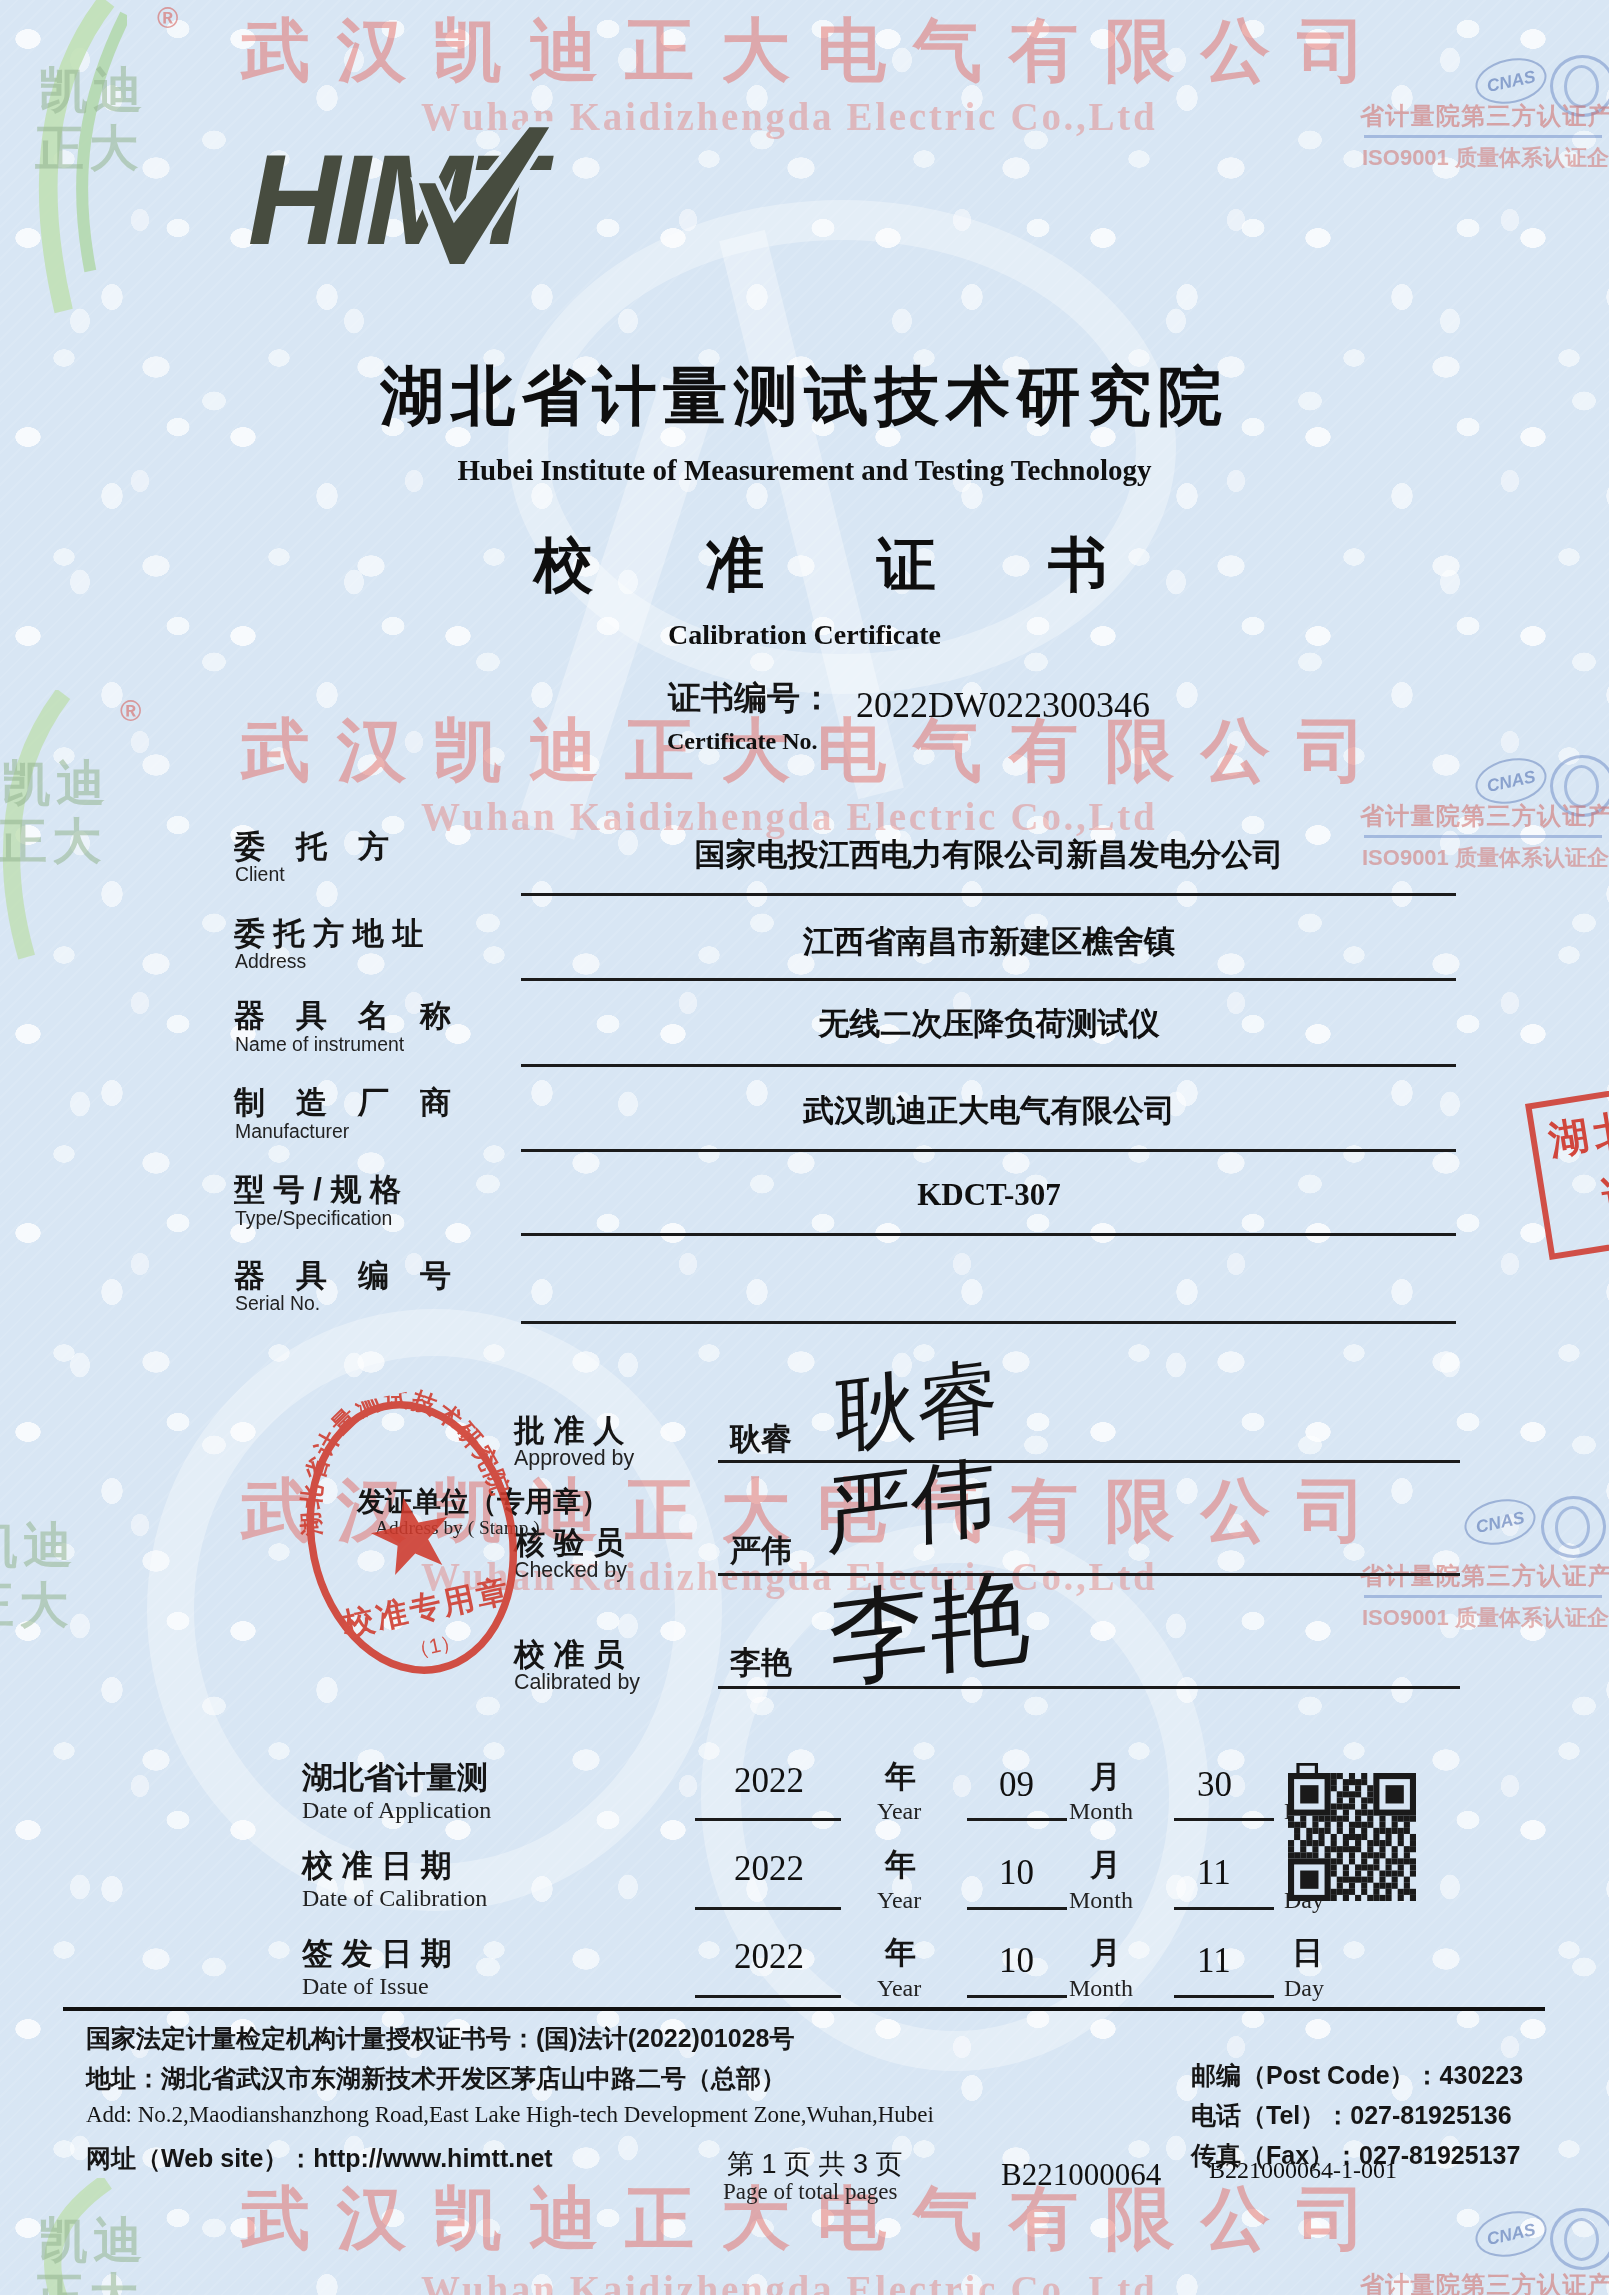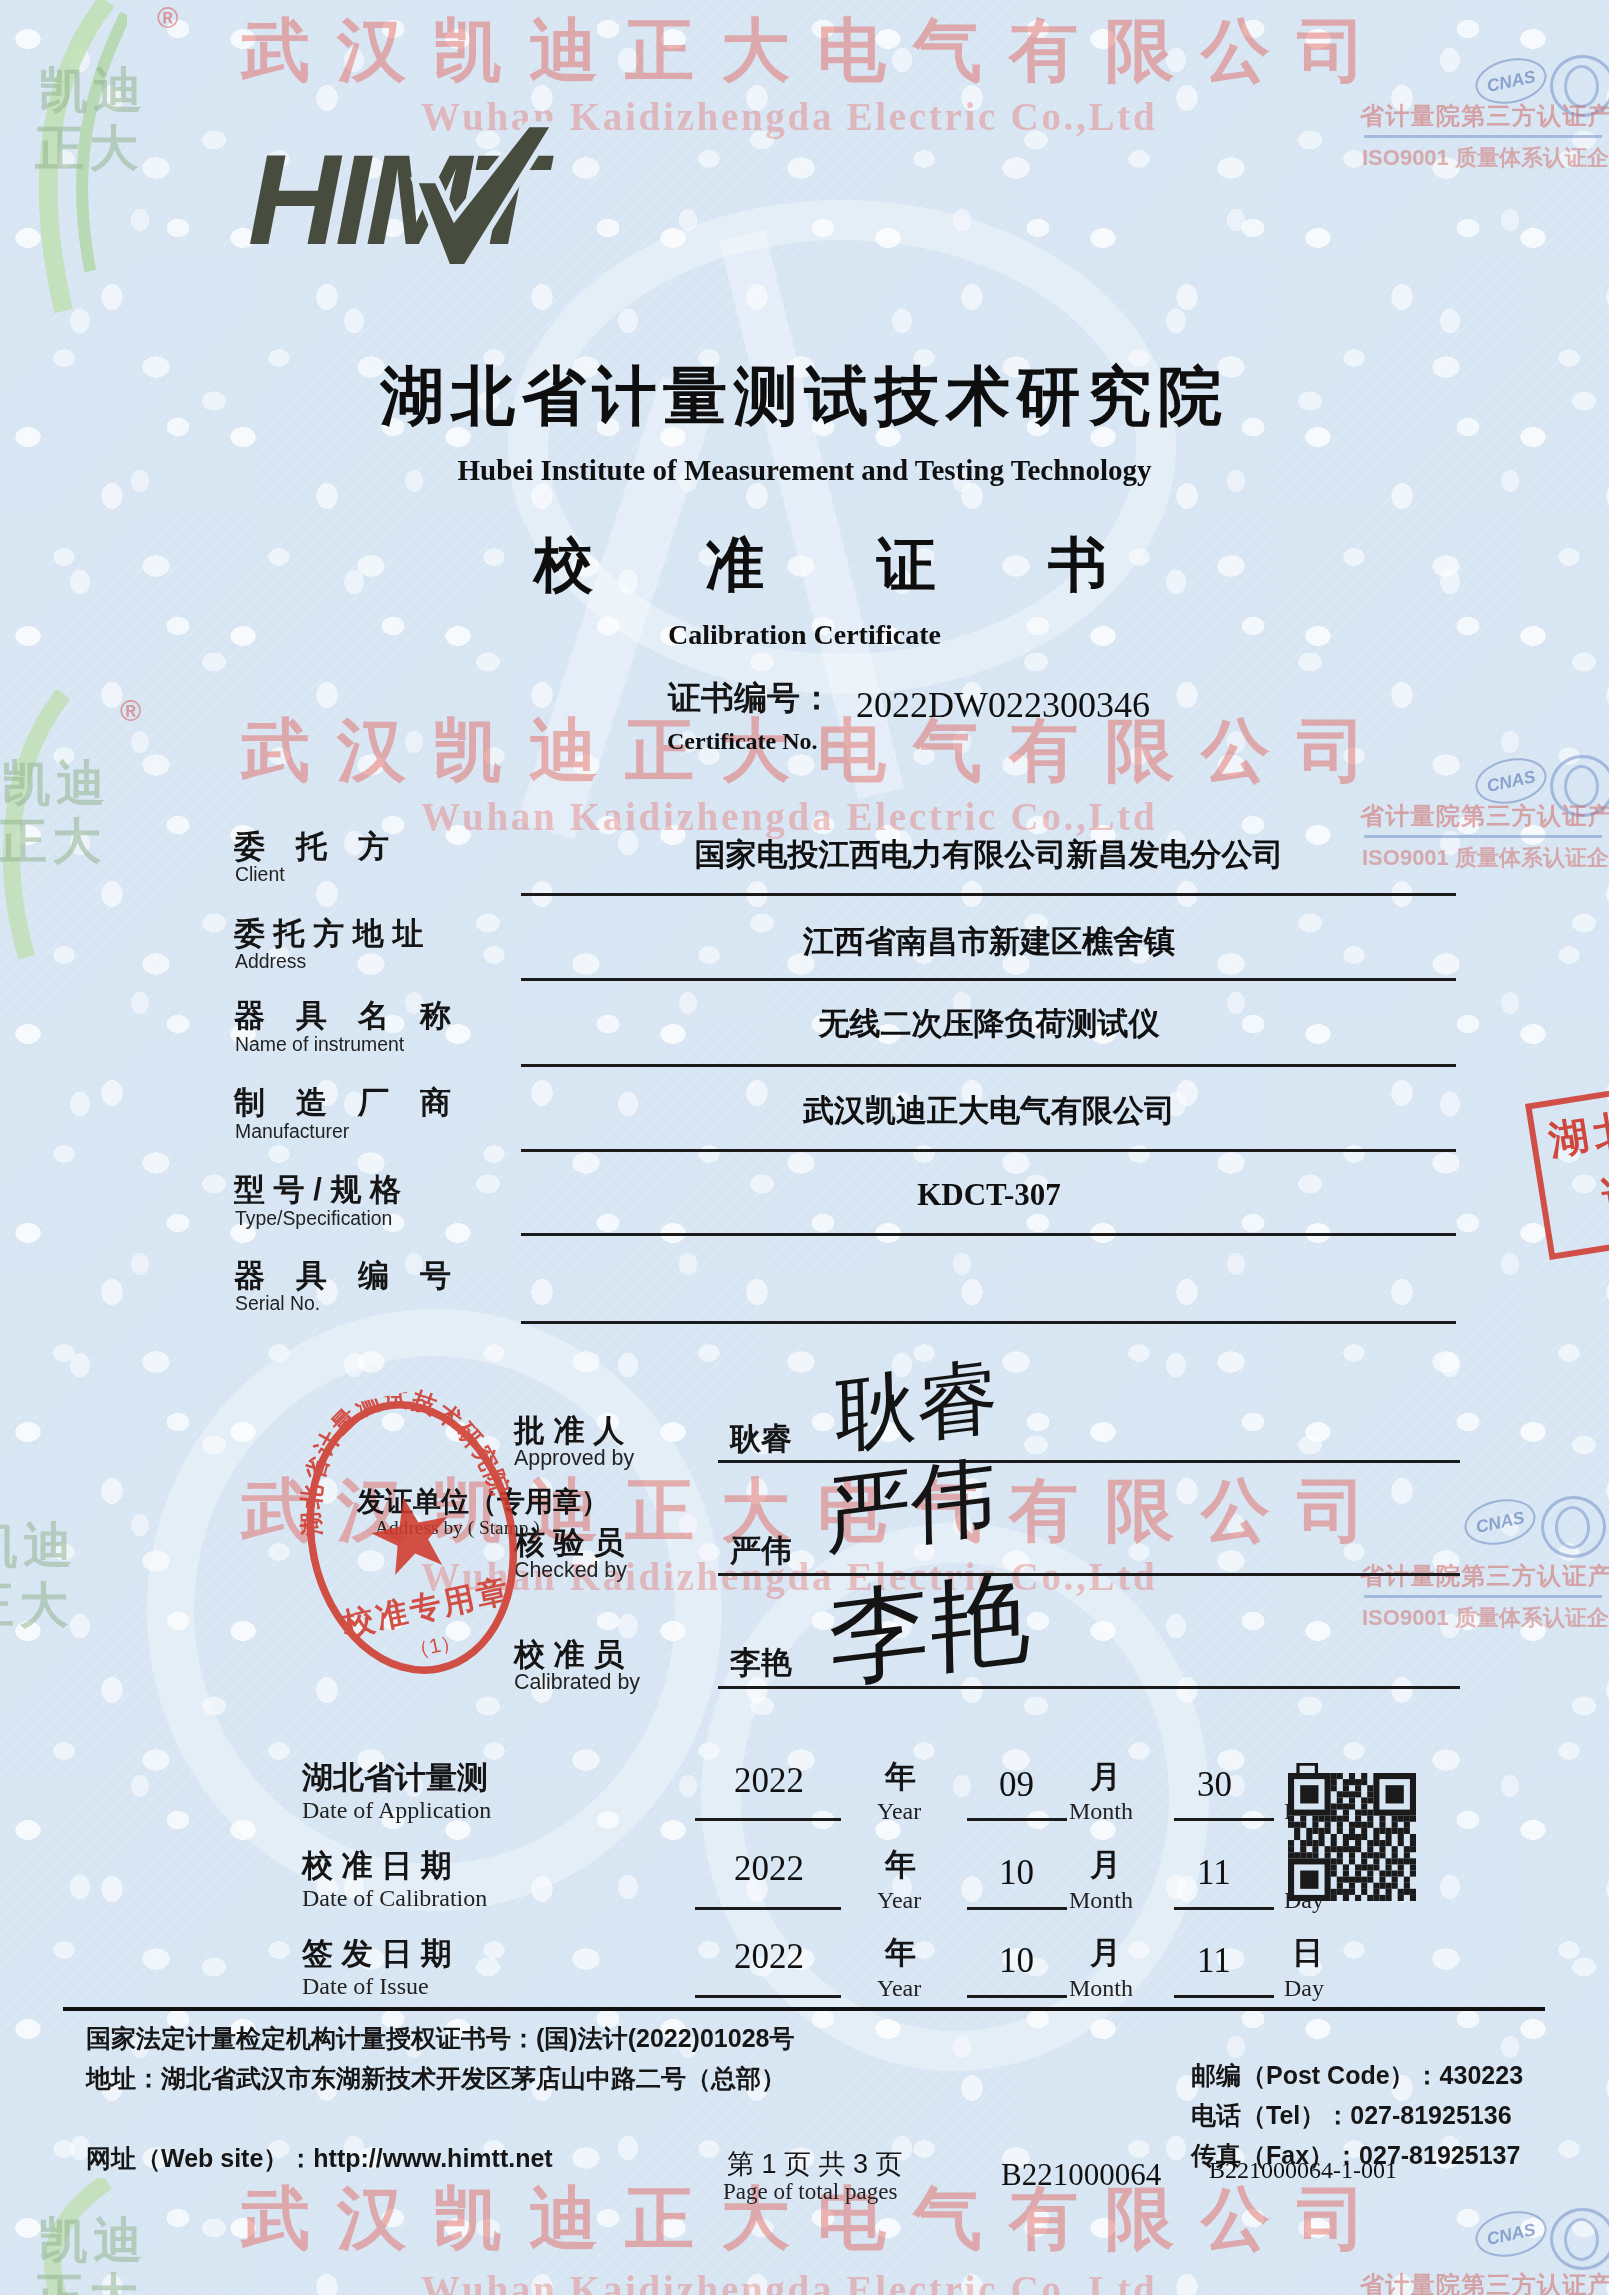--- a/index.html
+++ b/index.html
@@ -493,20 +493,21 @@
         <rect x="144" y="18" width="27" height="27" fill="#1a1a1a"></rect>
         <rect x="0" y="126" width="63" height="63" fill="#1a1a1a"></rect>
         <rect x="9" y="135" width="45" height="45" fill="#d8e6f4"></rect>
         <rect x="18" y="144" width="27" height="27" fill="#1a1a1a"></rect>
       </svg>
   </div>
 
   <div class="abs" style="left:63px;top:2007px;width:1482px;height:4px;background:#111;"></div>
   <div class="abs foot" style="left:86px;top:2022px;">国家法定计量检定机构计量授权证书号：(国)法计(2022)01028号</div>
   <div class="abs foot" style="left:86px;top:2062px;">地址：湖北省武汉市东湖新技术开发区茅店山中路二号（总部）</div>
+  <div class="abs foot serif" style="left:86px;top:2102px;font-size:23px;font-weight:normal;">Add:   No.2,Maodianshanzhong Road,East Lake High-tech Development Zone,Wuhan,Hubei</div>
   <div class="abs foot" style="left:86px;top:2142px;">网址（Web site）：http://www.himtt.net</div>
   <div class="abs foot" style="left:1191px;top:2059px;">邮编（Post Code）：430223</div>
   <div class="abs foot" style="left:1191px;top:2099px;">电话（Tel）：027-81925136</div>
   <div class="abs foot" style="left:1191px;top:2139px;">传真（Fax）：027-81925137</div>
   <div class="abs" style="left:727px;top:2146px;font-size:27px;color:#151515;">第 1 页 共 3 页</div>
   <div class="abs serif" style="left:723px;top:2179px;font-size:23px;color:#222;">Page of   total pages</div>
   <div class="abs serif" style="left:1001px;top:2157px;font-size:31px;color:#101010;">B221000064</div>
   <div class="abs serif" style="left:1209px;top:2157px;font-size:24px;color:#101010;">B221000064-1-001</div>
 </div>
 

